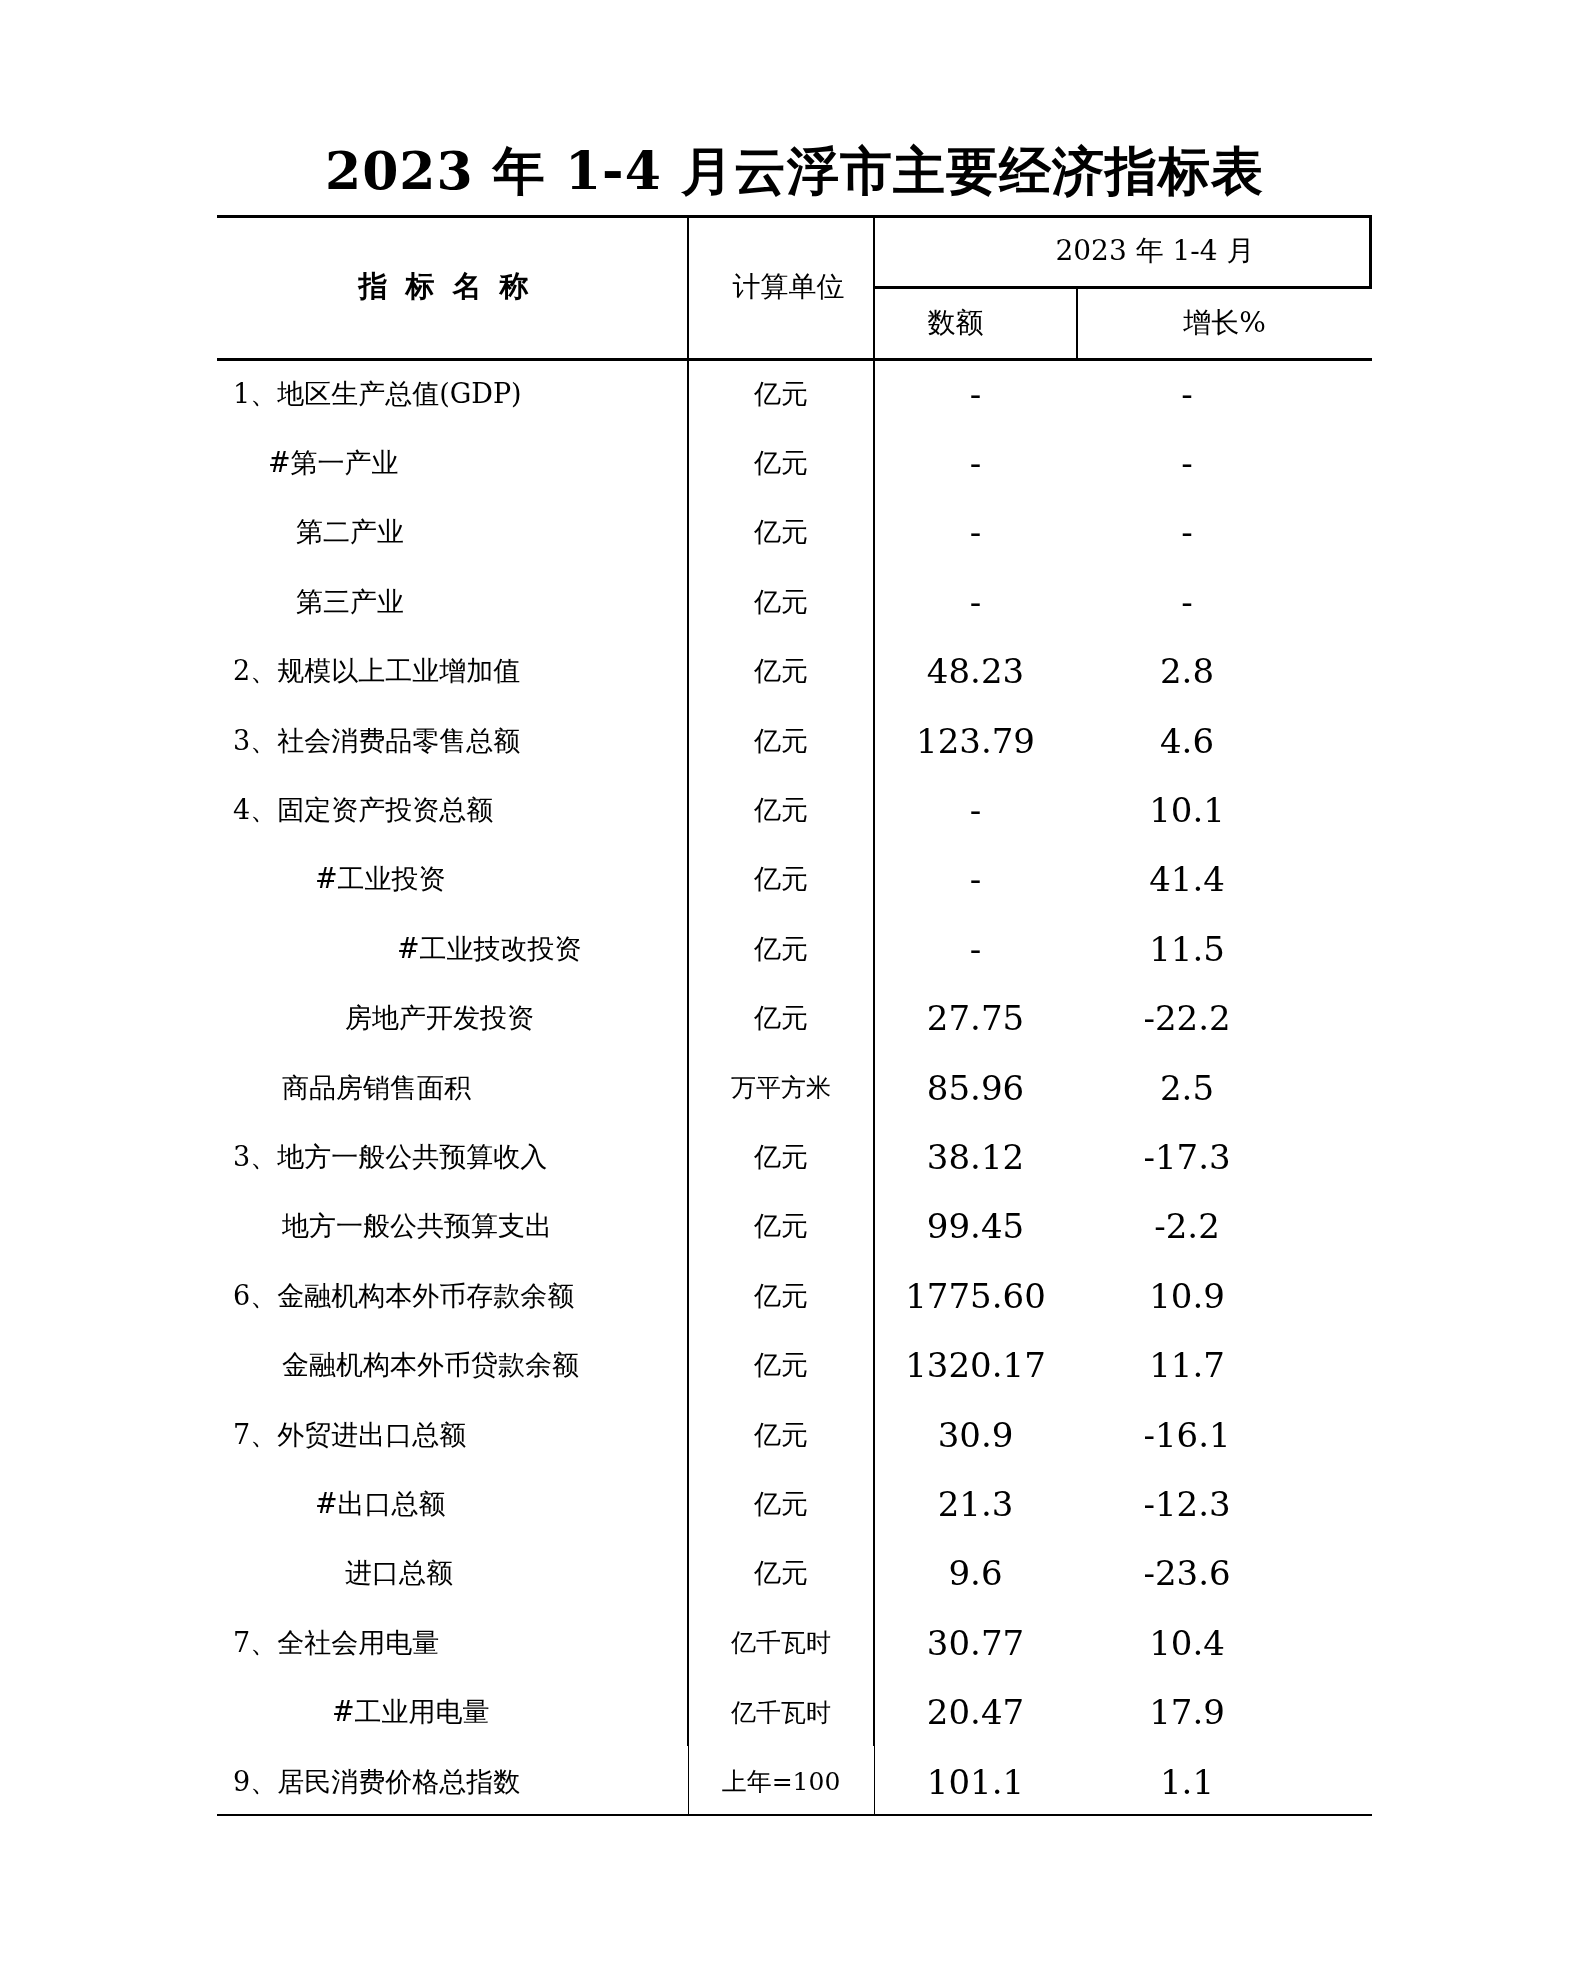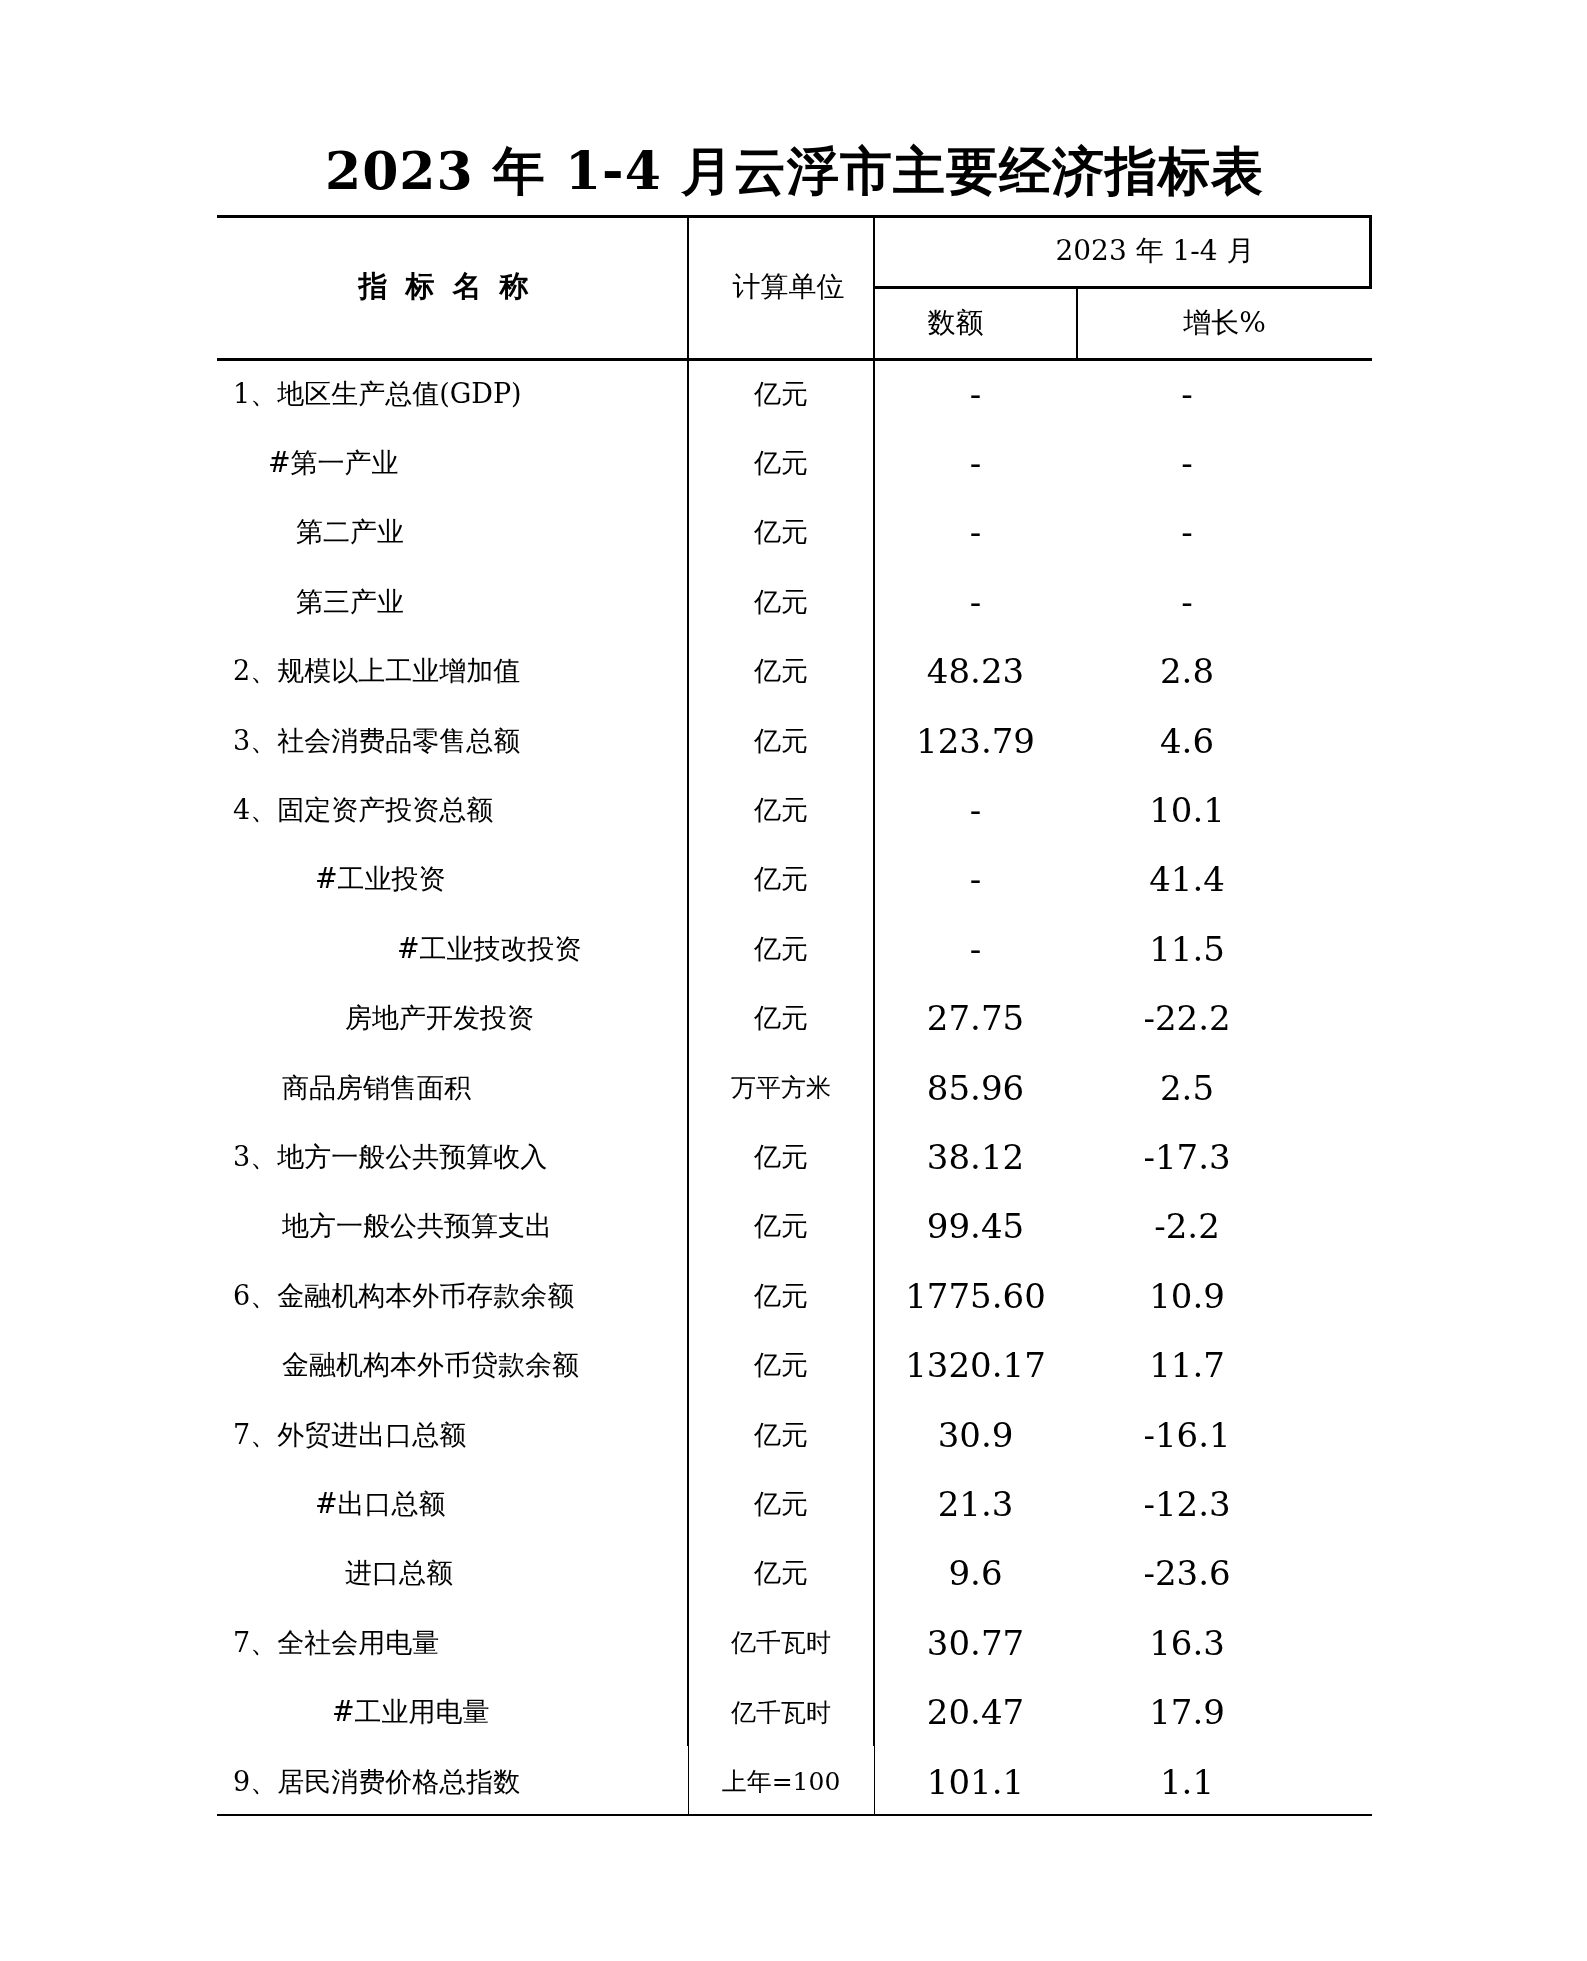--- a/index.html
+++ b/index.html
@@ -168,21 +168,21 @@
       <div class="row">
         <div class="cell name" style="padding-left: 128px; box-sizing: border-box;">进口总额</div>
         <div class="cell unit">亿元</div>
         <div class="cell val">9.6</div>
         <div class="cell gr">-23.6</div>
       </div>
       <div class="row">
         <div class="cell name" style="padding-left: 16px; box-sizing: border-box;">7、全社会用电量</div>
         <div class="cell unit small">亿千瓦时</div>
         <div class="cell val">30.77</div>
-        <div class="cell gr">16.3</div>
+        <div class="cell gr">10.4</div>
       </div>
       <div class="row">
         <div class="cell name" style="padding-left: 115px; box-sizing: border-box;">#工业用电量</div>
         <div class="cell unit small">亿千瓦时</div>
         <div class="cell val">20.47</div>
         <div class="cell gr">17.9</div>
       </div>
       <div class="row">
         <div class="cell name" style="padding-left: 16px; box-sizing: border-box;">9、居民消费价格总指数</div>
         <div class="cell unit small">上年=100</div>

